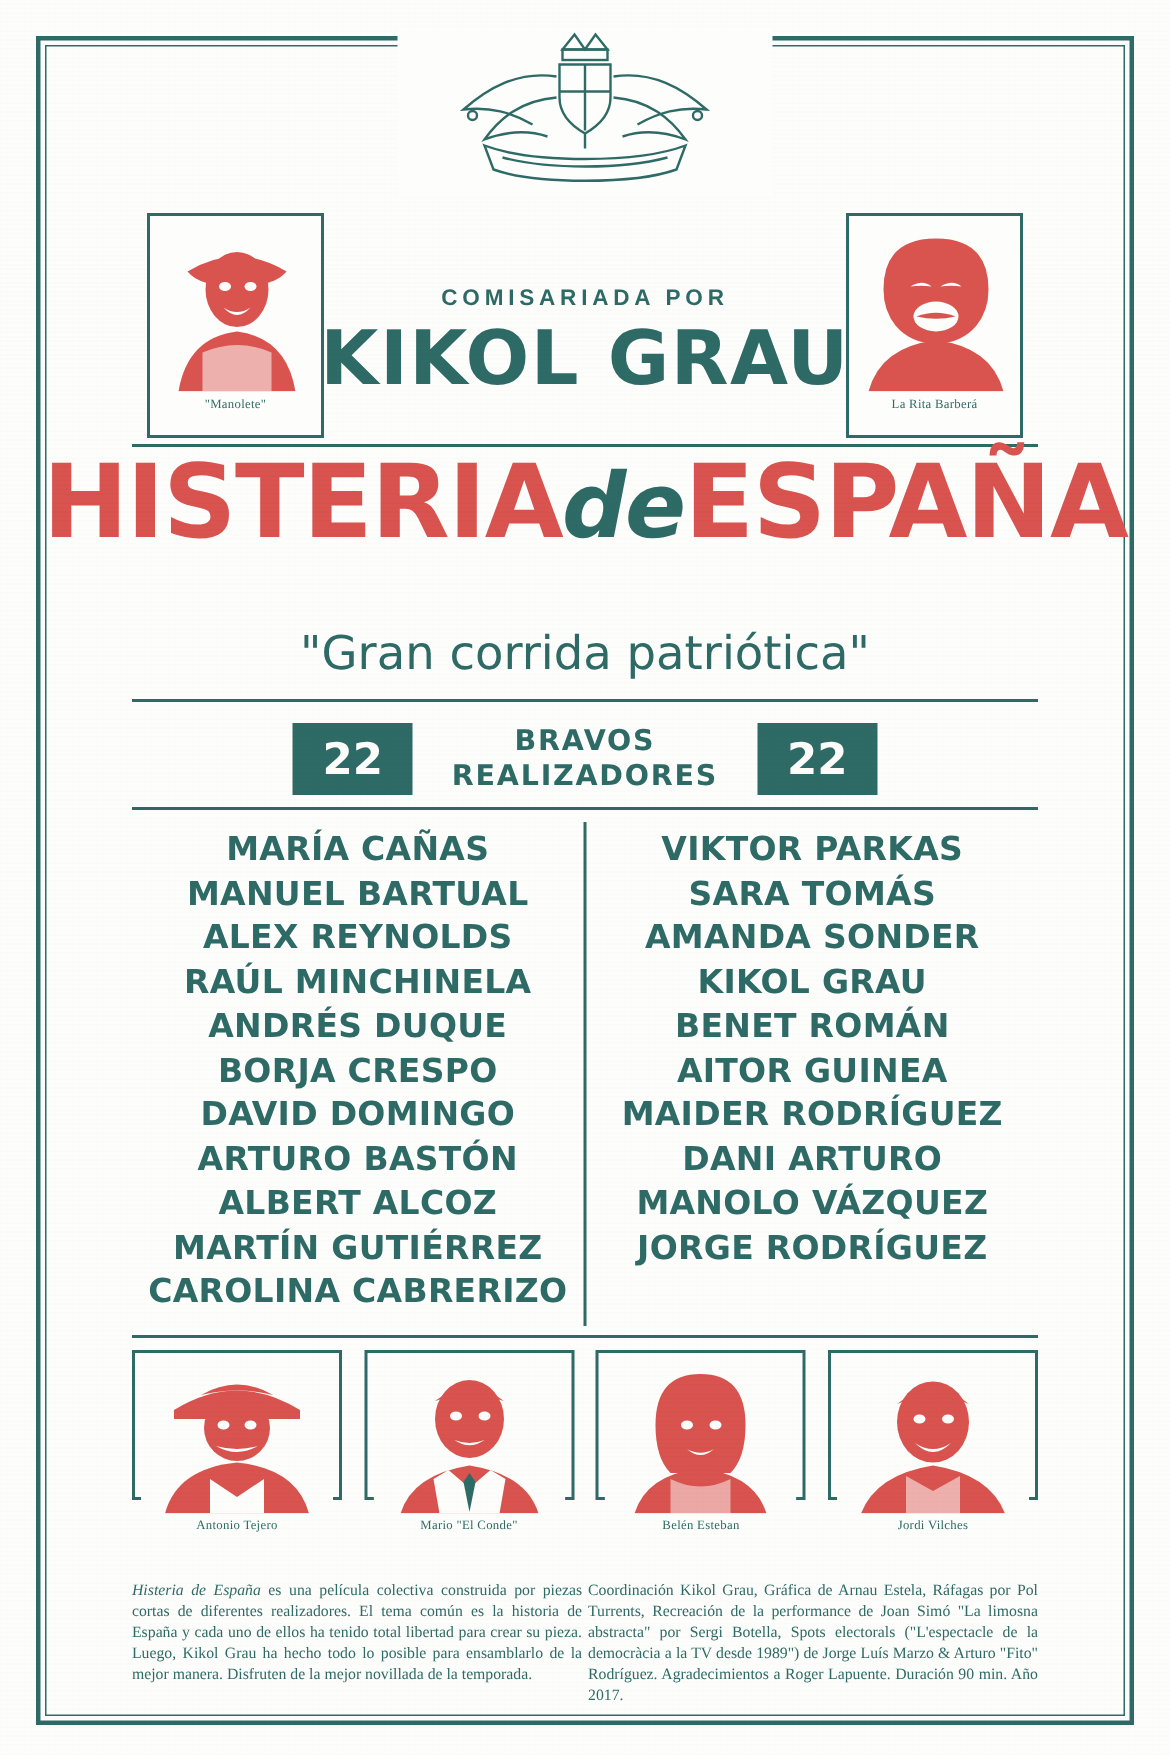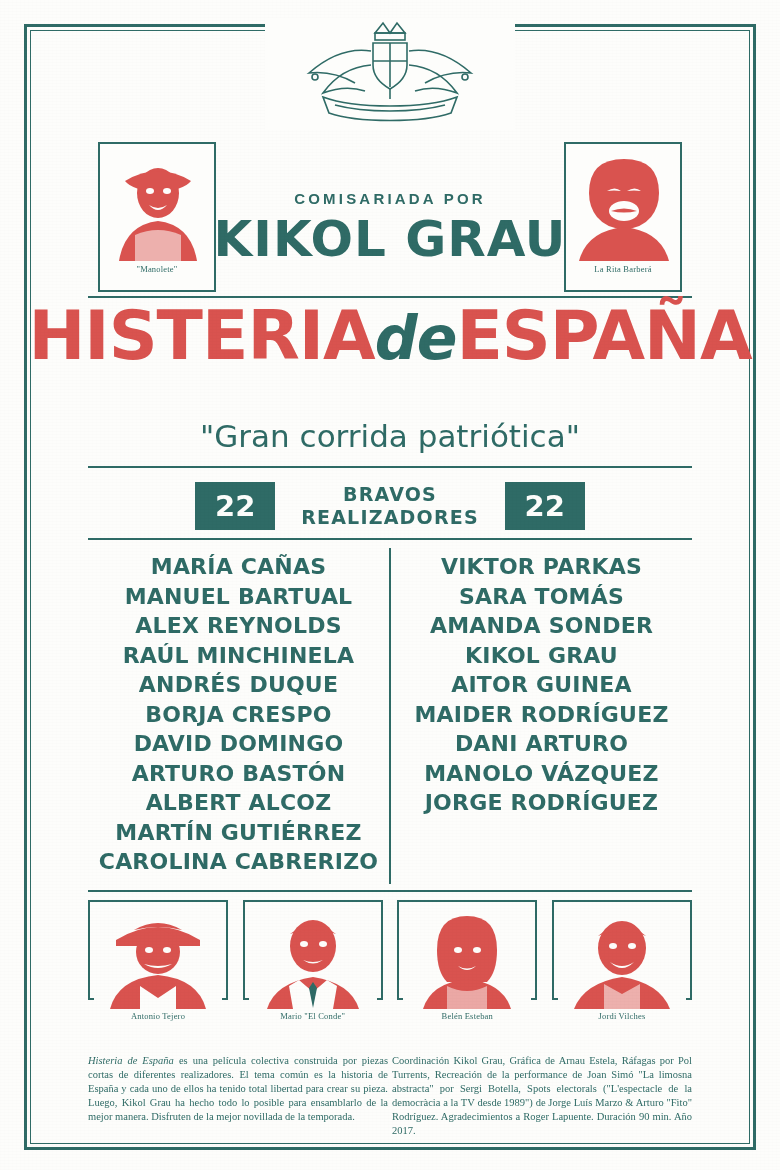--- a/index.html
+++ b/index.html
@@ -360,20 +360,21 @@
       <div class="name">ARTURO BASTÓN</div>
       <div class="name">ALBERT ALCOZ</div>
       <div class="name">MARTÍN GUTIÉRREZ</div>
       <div class="name">CAROLINA CABRERIZO</div>
     </div>
     <div class="names-col right">
       <div class="name">VIKTOR PARKAS</div>
       <div class="name">SARA TOMÁS</div>
       <div class="name">AMANDA SONDER</div>
       <div class="name">KIKOL GRAU</div>
+      <div class="name">BENET ROMÁN</div>
       <div class="name">AITOR GUINEA</div>
       <div class="name">MAIDER RODRÍGUEZ</div>
       <div class="name">DANI ARTURO</div>
       <div class="name">MANOLO VÁZQUEZ</div>
       <div class="name">JORGE RODRÍGUEZ</div>
     </div>
   </div>
 
   <div class="rule r4"></div>
 

